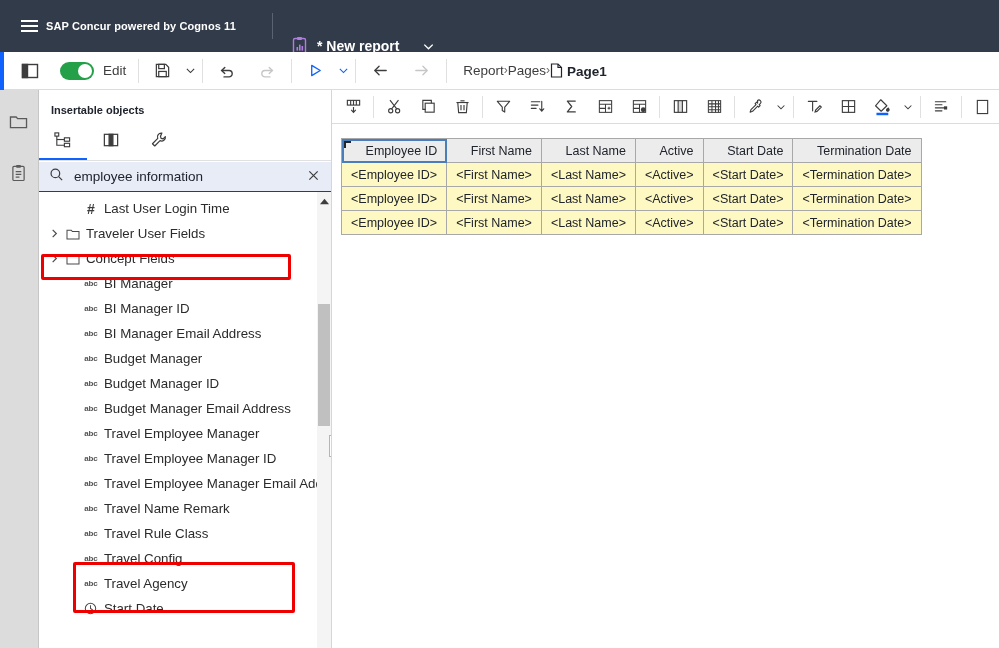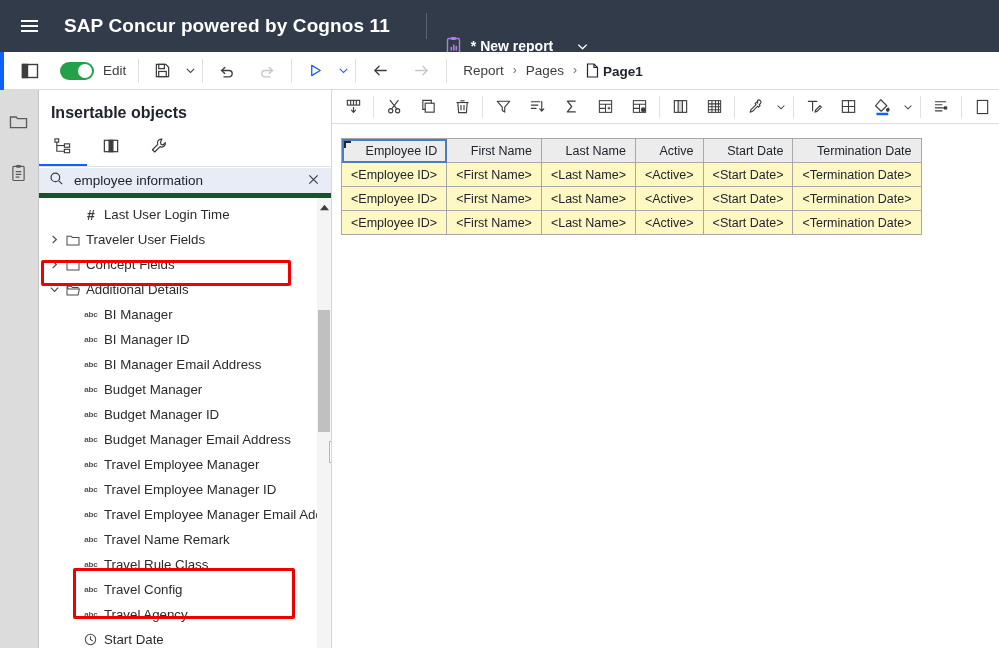--- a/index.html
+++ b/index.html
@@ -16,22 +16,22 @@
     height: 52px; background: #323b49; color: #ffffff;
     display: flex; align-items: center; padding: 0 0 0 10px;
   }
   .hamburger {
     width: 34px; height: 34px; display: flex; flex-direction: column;
     align-items: center; justify-content: center; gap: 3px; cursor: pointer;
     margin-left: 2px;
   }
   .hamburger i { display:block; width: 17px; height: 2px; background:#ffffff; }
   .app-title {
-    font-size: 19px; font-weight: bold; color:#ffffff; letter-spacing:.1px;
-    margin-left: 18px; white-space: nowrap;
+    font-size: 11px; font-weight: bold; color:#ffffff; letter-spacing:.1px;
+    white-space: nowrap;
   }
   .top-divider { width:1px; height:26px; background:#5a6372; margin: 0 18px 0 36px; }
   .report-chip { display:flex; align-items:center; gap:9px;margin-top:40px; }
   .report-icon { width:17px; height:20px; position:relative; }
   .report-icon svg { display:block; }
   .report-name { font-size:14px; font-weight:bold; color:#ffffff; white-space:nowrap;}
   .chev-top { margin-left: 13px; cursor:pointer; display:flex; }
 
   
   .toolbar2 {
@@ -48,51 +48,51 @@
     width:34px; height:18px; border-radius:9px; background:#24a148; position:relative;
     cursor:pointer;
   }
   .toggle::after{
     content:""; position:absolute; right:2px; top:2px; width:14px; height:14px;
     border-radius:50%; background:#ffffff;
   }
   .edit-label { font-size:13.5px; color:#3d3d3d; }
   .tb-sep { width:1px; height:24px; background:#e0e0e0; margin:0 4px; }
   .chev-sm { width:16px; display:flex; align-items:center; justify-content:center; cursor:pointer;}
-  .breadcrumb { display:flex; align-items:flex-start; gap:9px; margin-left:12px; font-size:13.5px; color:#3d3d3d;}
+  .breadcrumb { display:flex; align-items:flex-start; margin-left:12px; font-size:13.5px; color:#3d3d3d;}
   .bc-sep { color:#6f6f6f; font-size:12px; }
   .bc-cur { font-weight:bold; color:#20242c; }
   .bc-item { cursor:pointer; }
   .pg-ico { display:inline-flex; margin-right:4px; vertical-align:-2px;}
 
   
   .body { display:flex; height: 558px; }
 
   
   .rail {
     width:42px; background:#dcdcdc; border-right:1px solid #c6c6c6;
     display:flex; flex-direction:column; align-items:center; padding-top:18px; gap:26px;
   }
   .rail-btn { width:26px;height:26px; display:flex;align-items:center;justify-content:center;cursor:pointer;}
 
   
   .panel {
     width:317px; background:#ffffff; display:flex; flex-direction:column;
     border-right:1px solid #d6d6d6; position:relative;
   }
-  .panel-title { font-size:16px; font-weight:bold; color:#20242c; padding:14px 0 10px 12px;}
+  .panel-title { font-size:11px; font-weight:bold; color:#20242c; padding:14px 0 10px 12px;}
   .panel-tabs { display:flex; border-bottom:1px solid #e0e0e0; }
   .ptab {
     width:48px; height:34px; display:flex; align-items:center; justify-content:center;
     cursor:pointer; border-bottom:2px solid transparent; color:#4a4a4a;
   }
   .ptab.active { border-bottom-color:#0f62fe; }
   .search-row {
     display:flex; align-items:center; height:30px; background:#e8ecf7;
-    border-bottom:5px solid #14532d; padding:0 8px 0 10px; margin-top:1px;
+    border-bottom:1px solid #14532d; padding:0 8px 0 10px; margin-top:1px;
   }
   .search-row .sv { flex:1; font-size:13.5px; color:#20242c; padding-left:10px; }
   .clear-x { cursor:pointer; padding:0 3px; color:#3d3d3d; }
 
   
   .tree-wrap { flex:1; position:relative; overflow:hidden; }
   .tree { padding-top:4px; }
   .tnode {
     display:flex; align-items:center; height:25px; font-size:13.3px; color:#2b2b2b;
     padding-left:8px; cursor:pointer; white-space:nowrap; position:relative;
@@ -359,34 +359,20 @@
                 <svg width="11" height="11" viewBox="0 0 12 12" fill="none" stroke="#4a4a4a" stroke-width="1.3">
                   <path d="M4 2 L8 6 L4 10"></path>
                 </svg>
               </span>
               <span class="ico">
                 <svg width="14" height="12" viewBox="0 0 15 13" fill="none" stroke="#4a4a4a" stroke-width="1.1">
                   <path d="M1 2.4h4.6l1.2 1.4H14v8H1z"></path>
                 </svg>
               </span>
               <span>Concept Fields</span>
-            </div>
-            <div class="tnode lvl0">
-              <span class="caret">
-                <svg width="11" height="11" viewBox="0 0 12 12" fill="none" stroke="#4a4a4a" stroke-width="1.3">
-                  <path d="M2 4 L6 8 L10 4"></path>
-                </svg>
-              </span>
-              <span class="ico">
-                <svg width="14" height="12" viewBox="0 0 15 13" fill="none" stroke="#4a4a4a" stroke-width="1.1">
-                  <path d="M1 2.4h4.6l1.2 1.4H13v1.2"></path>
-                  <path d="M1 2.4v9.4h12l1.4-6.4H2.4z"></path>
-                </svg>
-              </span>
-              <span>Additional Details</span>
             </div>
             <div class="tnode lvl1">
               <span class="caret"></span>
               <span class="ico">
                 <span class="abc">abc</span>
               </span>
               <span>BI Manager</span>
             </div>
             <div class="tnode lvl1">
               <span class="caret"></span>

